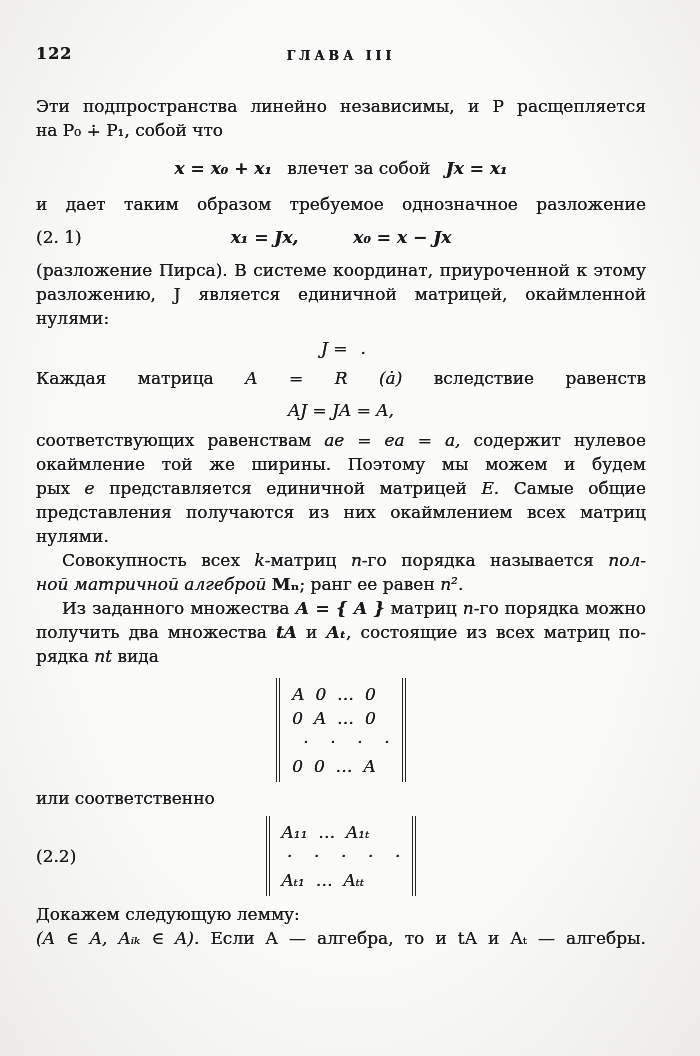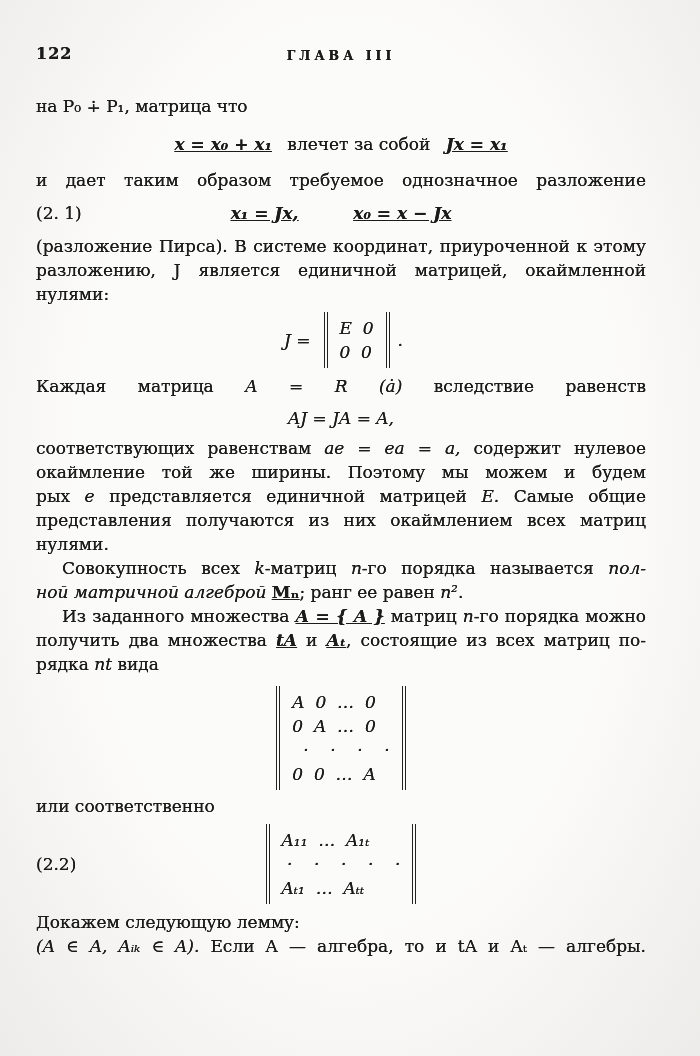--- a/index.html
+++ b/index.html
@@ -21,21 +21,21 @@
   .pagenum  { position: absolute; left: 0; top: 0; font-weight: bold; font-size: 16px; letter-spacing: 1px; }
   .chapter  { font-weight: bold; font-size: 12.5px; letter-spacing: 4px; text-align: right; }
 
   .line { margin: 0; line-height: 24px; }
   .just { text-align: justify; text-align-last: justify; }
   .left { text-align: left; }
   .indent { text-indent: 26px; }
 
   .it   { font-style: italic; }
   .math { font-style: italic; }
-  .frak { font-weight: bold; text-decoration: underline; }       
+  .frak { font-weight: bold; }       
 
   .formula { text-align: center; line-height: 24px; }
   .formula .math, .formula .rm { margin: 0 5px; }
   .f1 { margin: 14px 0 12px 0; }
   .f2 { margin: 8px 0 6px 0; }
 
   .eqline { position: relative; text-align: center; line-height: 24px; margin: 9px 0; }
   .eqlabel { position: absolute; left: 0; top: 50%; transform: translateY(-50%); font-style: normal; }
   .eqgap { display: inline-block; width: 44px; }
 
@@ -54,21 +54,22 @@
 </head>
 <body>
 
 <div class="page">
 
   <div class="pagehead">
     <span class="pagenum">122</span>
     <span class="chapter">ГЛАВА III</span>
   </div>
 
-  <p class="line left">на P₀ ∔ P₁, матрица что</p>
+  <p class="line just">Эти подпространства линейно независимы, и P расщепляется</p>
+  <p class="line left">на P₀ ∔ P₁, собой что</p>
 
   <div class="formula f1">
     <span class="math frak">x = x₀ + x₁</span>
     <span class="rm">влечет за собой</span>
     <span class="math frak">Jx = x₁</span>
   </div>
 
   <p class="line just">и дает таким образом требуемое однозначное разложение</p>
 
   <div class="eqline">
@@ -76,24 +77,20 @@
     <span class="math frak">x₁ = Jx,</span>
     <span class="eqgap"></span>
     <span class="math frak">x₀ = x − Jx</span>
   </div>
 
   <p class="line just">(разложение Пирса). В системе координат, приуроченной к этому</p>
   <p class="line just">разложению, J является единичной матрицей, окаймленной нулями:</p>
 
   <div class="formula matline jmline">
     <span class="math">J =</span>
-    <span class="mat">
-      <span class="mrow">E  0</span>
-      <span class="mrow">0  0</span>
-    </span>
     <span class="period">.</span>
   </div>
 
   <p class="line just"><span>Каждая матрица </span><span class="math">A = R (ȧ)</span><span> вследствие равенств</span></p>
 
   <div class="formula f2">
     <span class="math">AJ = JA = A,</span>
   </div>
 
   <p class="line just"><span>соответствующих равенствам </span><span class="math">ae = ea = a,</span><span> содержит нулевое</span></p>

